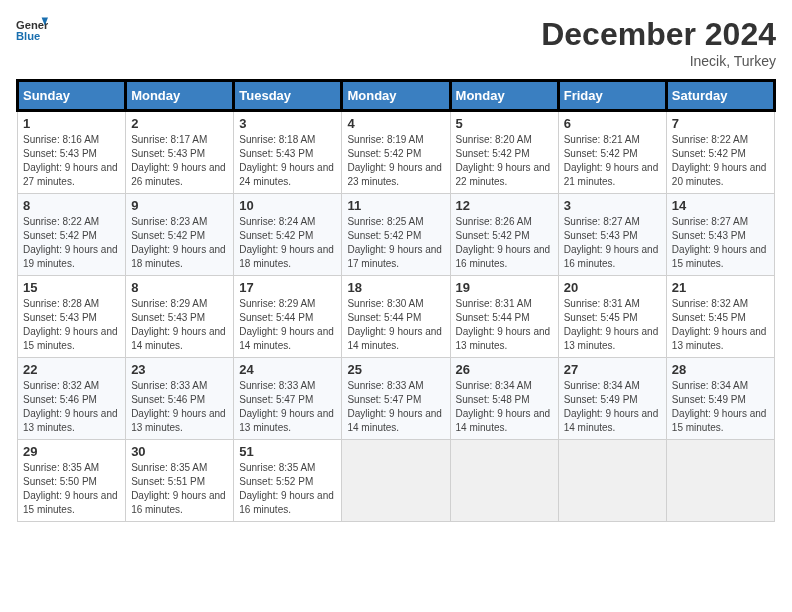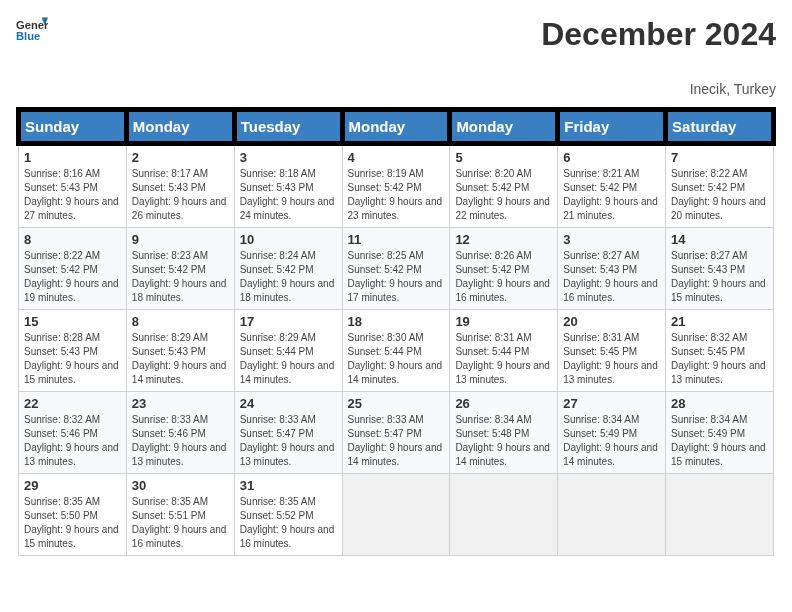--- a/index.html
+++ b/index.html
@@ -29,35 +29,34 @@
       text-align: right;
     }
     .month-title {
       font-size: 32px;
       font-weight: bold;
       color: #333;
     }
     .location-title {
       font-size: 14px;
       color: #555;
-      margin-top: 28px;
     }
     .calendar-table {
       width: 100%;
       border-collapse: collapse;
       font-size: 11px;
     }
     .calendar-table th {
       background-color: #3a7fc1;
       color: white;
       padding: 6px 4px;
       text-align: left;
-      font-size: 15px;
+      font-size: 13px;
       font-weight: bold;
-      border: 5px solid #000000;
+      border: 3px solid #000000;
     }
     .calendar-table td {
       vertical-align: top;
       padding: 4px 5px;
       border: 1px solid #d0d0d0;
       height: 80px;
       width: calc(100% / 7);
       background: #fff;
     }
     .calendar-table tr:nth-child(even) td {
@@ -235,21 +234,21 @@
       <tr>
         <td>
         <span class="day-number">29</span>
         <span class="day-info">Sunrise: 8:35 AM<br>Sunset: 5:50 PM<br>Daylight: 9 hours and 15 minutes.</span>
       </td>
         <td>
         <span class="day-number">30</span>
         <span class="day-info">Sunrise: 8:35 AM<br>Sunset: 5:51 PM<br>Daylight: 9 hours and 16 minutes.</span>
       </td>
         <td>
-        <span class="day-number">31</span>
+        <span class="day-number">51</span>
         <span class="day-info">Sunrise: 8:35 AM<br>Sunset: 5:52 PM<br>Daylight: 9 hours and 16 minutes.</span>
       </td>
         <td class="empty-cell"></td>
         <td class="empty-cell"></td>
         <td class="empty-cell"></td>
         <td class="empty-cell"></td>
       </tr>
     </tbody>
 </table>
 

